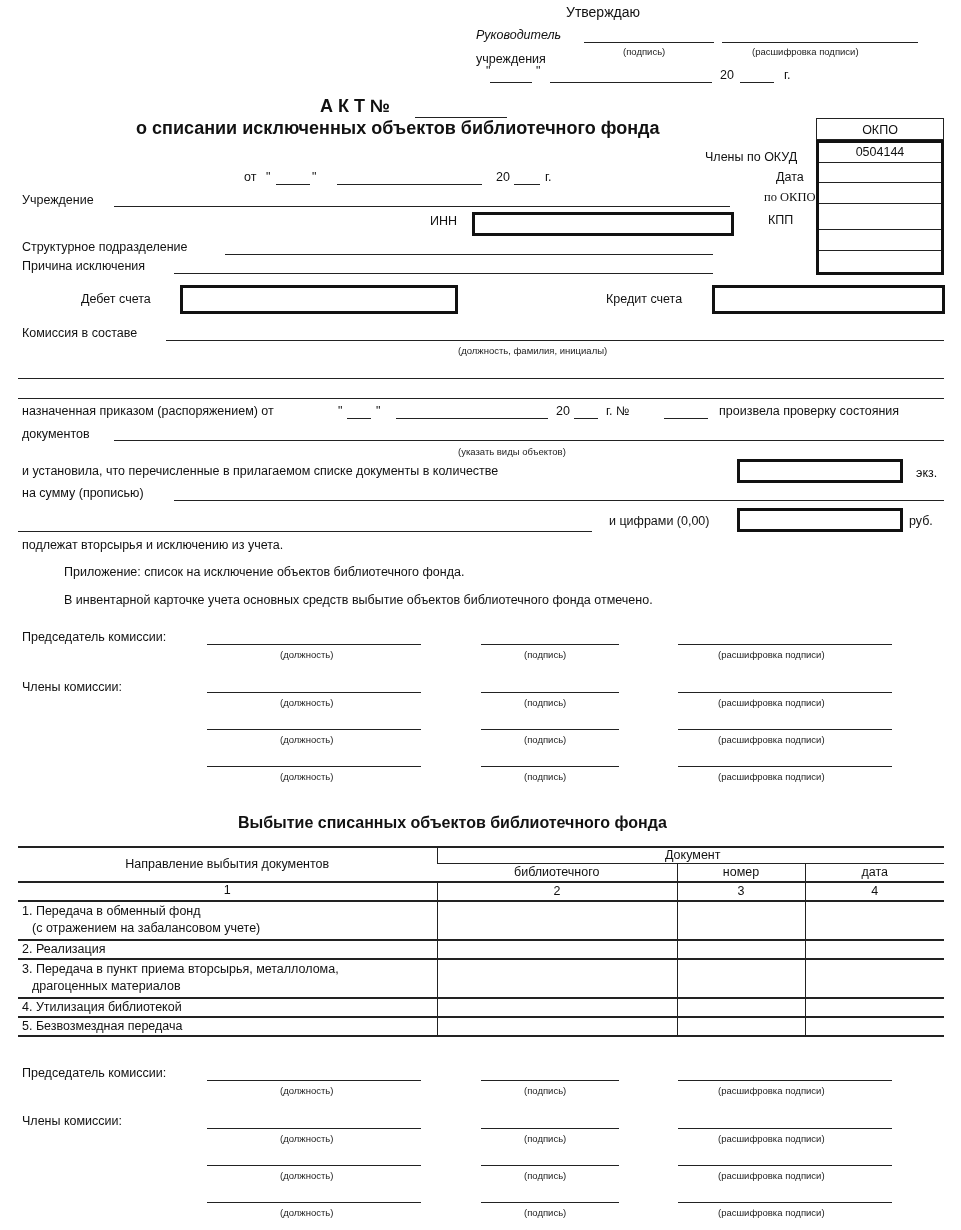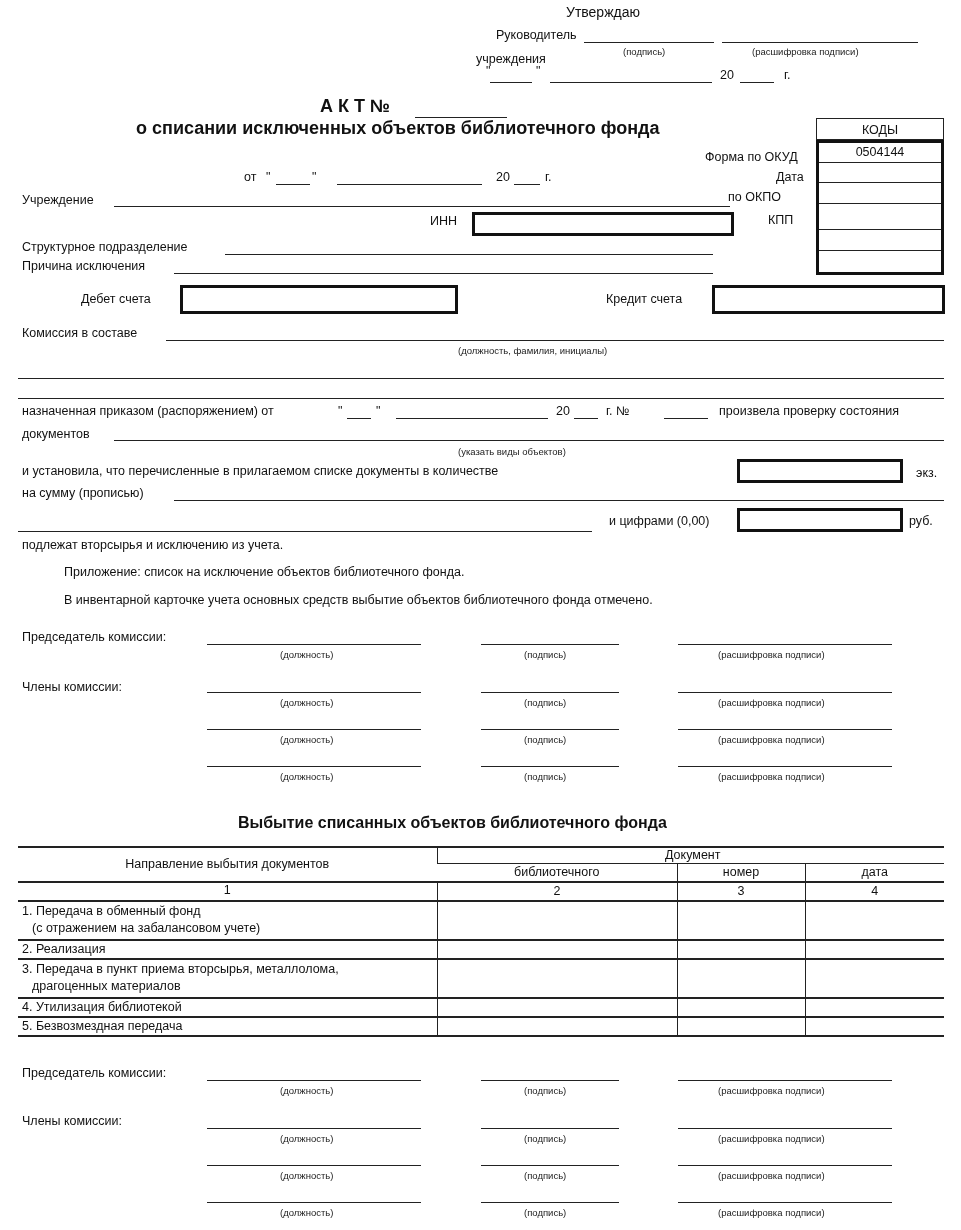--- a/index.html
+++ b/index.html
@@ -21,21 +21,21 @@
   table.tb td{border-left:1.3px solid #222;padding:0 4px;vertical-align:top;height:17px;line-height:17px;}
   table.tb td:first-child{border-left:none;}
   table.tb tr{border-bottom:2px solid #222;}
   table.tb tr.top{border-top:2px solid #222;}
   table.tb .ctr{text-align:center;}
 </style>
 </head>
 <body>
 
 <div class="abs t12" style="left:566px;top:4px;font-size:14px;">Утверждаю</div>
-<div class="abs t12" style="left:496px;top:28px;">Руководитель</div>
+<div class="abs t12" style="left:476px;top:28px;font-style:italic;">Руководитель</div>
 <div class="abs t12" style="left:476px;top:52px;">учреждения</div>
 <div class="ln" style="left:584px;top:42px;width:130px;"></div>
 <div class="abs sm" style="left:623px;top:46px;">(подпись)</div>
 <div class="ln" style="left:722px;top:42px;width:196px;"></div>
 <div class="abs sm" style="left:752px;top:46px;">(расшифровка подписи)</div>
 <div class="abs t12" style="left:486px;top:64px;">"</div>
 <div class="ln" style="left:490px;top:82px;width:42px;"></div>
 <div class="abs t12" style="left:536px;top:64px;">"</div>
 <div class="ln" style="left:550px;top:82px;width:162px;"></div>
 <div class="abs t12" style="left:720px;top:68px;">20</div>
@@ -48,26 +48,26 @@
 
 <div class="abs t12" style="left:244px;top:170px;">от</div>
 <div class="abs t12" style="left:266px;top:170px;">"</div>
 <div class="ln" style="left:276px;top:184px;width:34px;"></div>
 <div class="abs t12" style="left:312px;top:170px;">"</div>
 <div class="ln" style="left:337px;top:184px;width:145px;"></div>
 <div class="abs t12" style="left:496px;top:170px;">20</div>
 <div class="ln" style="left:514px;top:184px;width:26px;"></div>
 <div class="abs t12" style="left:545px;top:170px;">г.</div>
 
-<div class="abs t12" style="left:705px;top:150px;">Форма по ОКУД</div>
+<div class="abs t12" style="left:705px;top:150px;">Члены по ОКУД</div>
 <div class="abs t12" style="left:776px;top:170px;">Дата</div>
-<div class="abs t12" style="left:728px;top:190px;">по ОКПО</div>
+<div class="abs t12" style="left:764px;top:190px;font-family:Liberation Serif, serif;">по ОКПО</div>
 <div class="abs t12" style="left:768px;top:213px;">КПП</div>
 <div class="codes">
-  <div class="hd">КОДЫ</div>
+  <div class="hd">ОКПО</div>
   <div class="body">
     <div class="c" style="height:20px;">0504144</div>
     <div class="c" style="height:20px;"></div>
     <div class="c" style="height:21px;"></div>
     <div class="c" style="height:26px;"></div>
     <div class="c" style="height:21px;"></div>
     <div class="c" style="height:21px;"></div>
   </div>
 </div>
 

